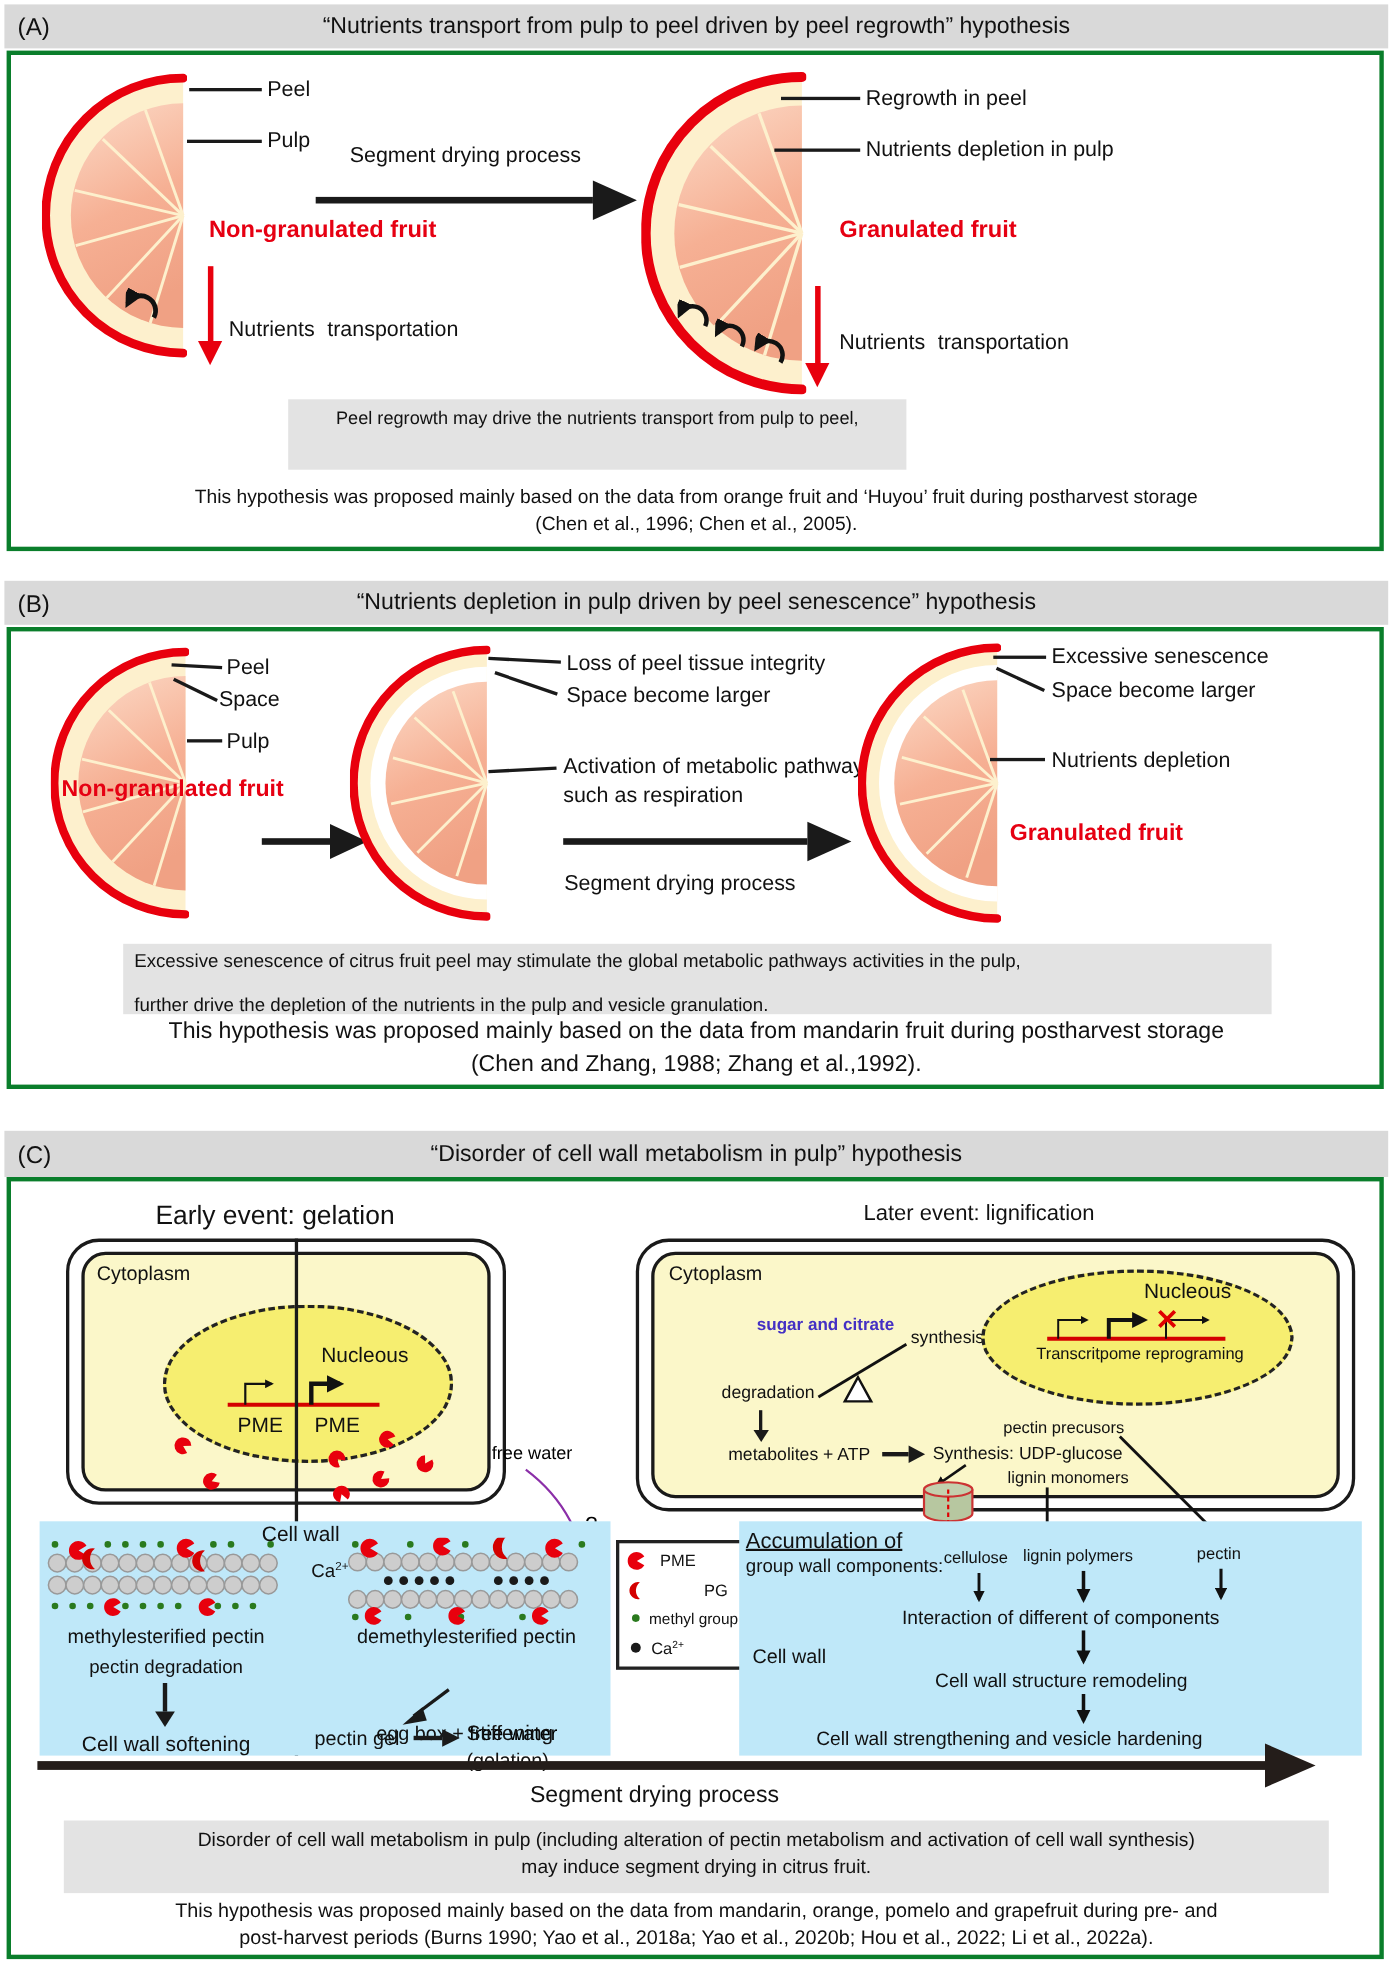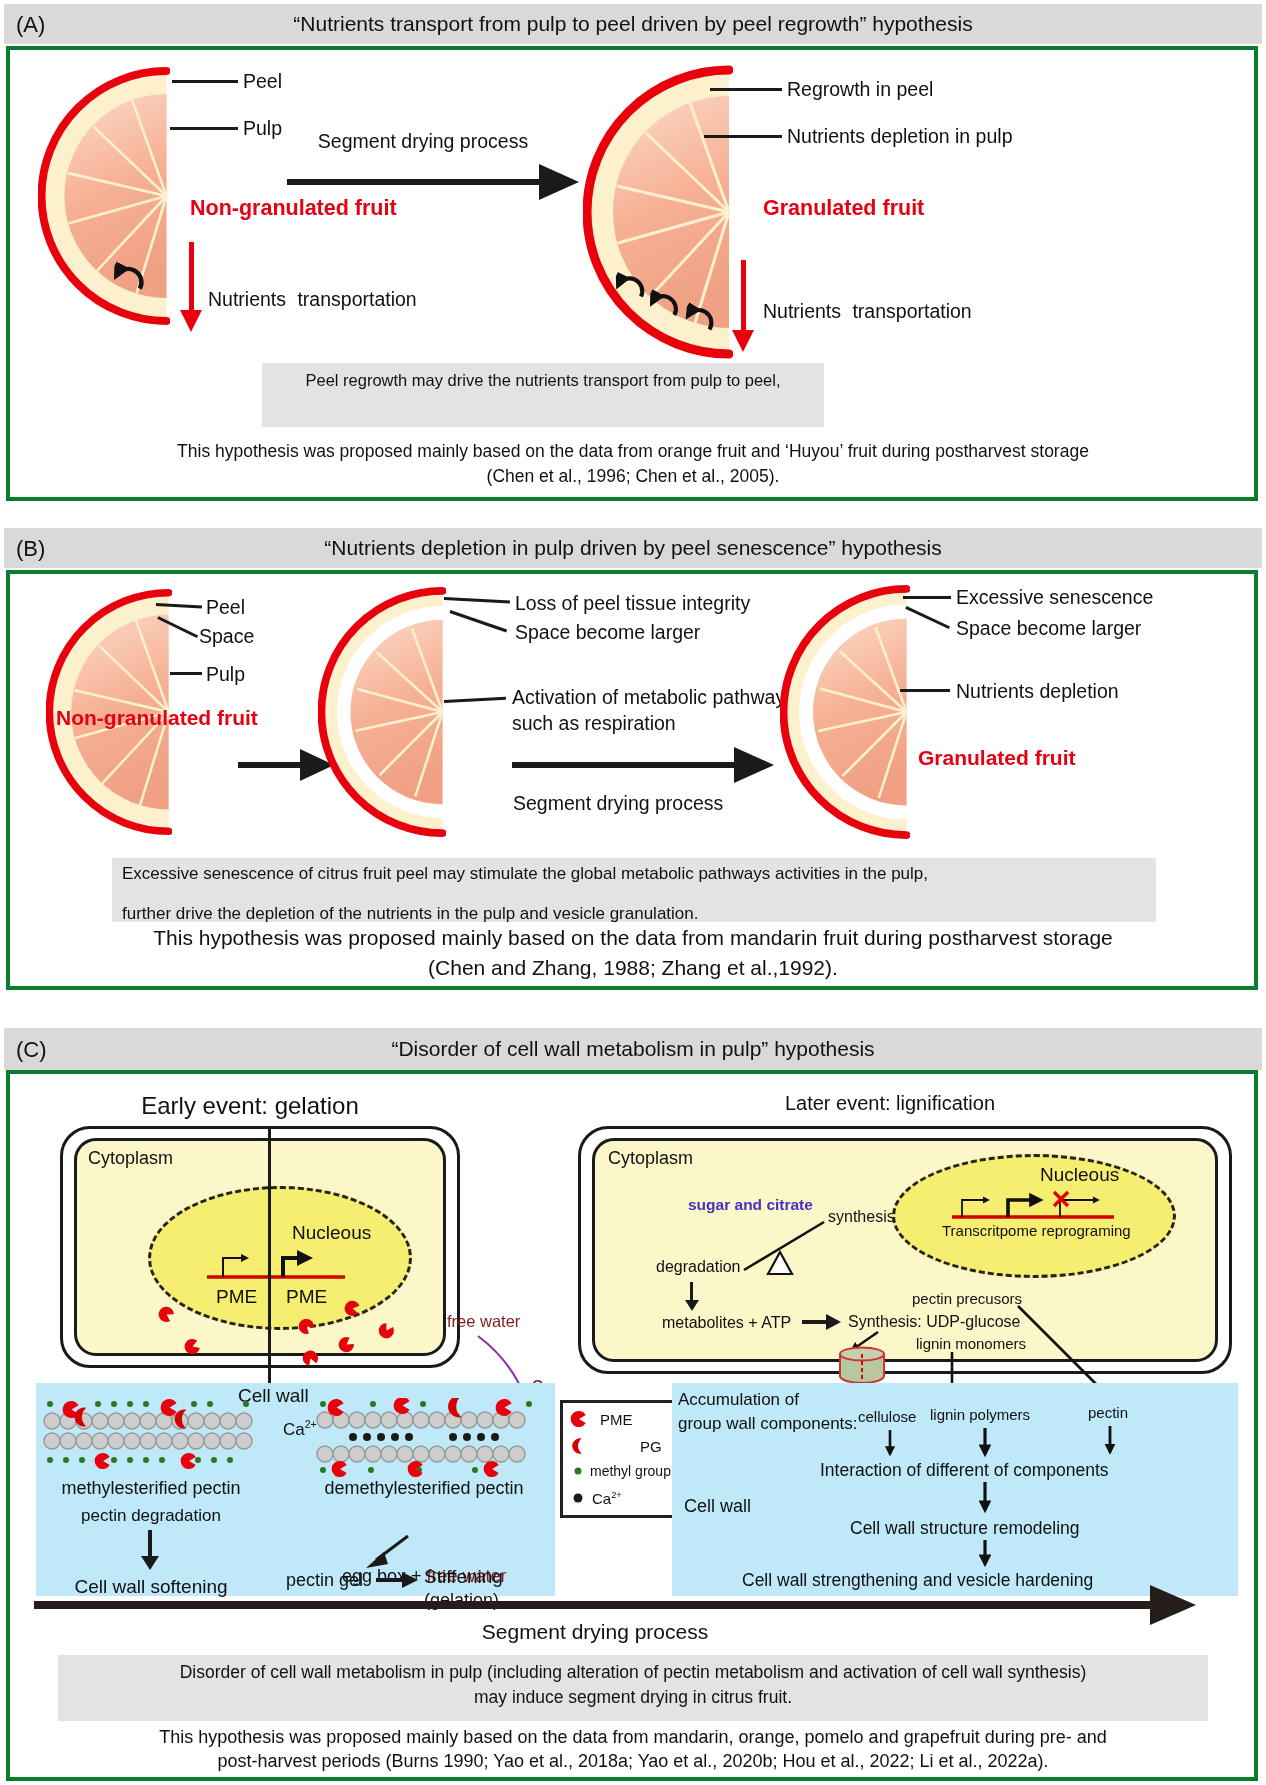--- a/index.html
+++ b/index.html
@@ -11,21 +11,21 @@
   .bar .title{position:absolute;left:0;right:0;top:0;bottom:0;text-align:center;font-size:21px;}
   .bar .tag{position:absolute;left:12px;font-size:22px;}
   .gbox{position:absolute;border:4px solid #0a7e2b;background:#fff;box-sizing:border-box;}
   .redname{color:#e60012;font-weight:bold;font-size:21px;}
   .leader{position:absolute;height:2.5px;background:#1a1a1a;transform-origin:left center;}
   .vshaft{position:absolute;background:#1a1a1a;}
   .summary{position:absolute;background:#e3e3e3;text-align:center;}
   .note{position:absolute;left:0;width:1266px;text-align:center;}
   .wsp{word-spacing:6px;}
   .fruitlabel{font-size:19.5px;}
-  .purple{color:#7f1d1d;}
+  .purple{color:#000000;}
   .bluetxt{color:#4430c4;}
   .redshaft{position:absolute;background:#e8000d;}
   .cellouter{position:absolute;background:#fff;border:3px solid #1a1a1a;border-radius:30px;}
   .cellinner{position:absolute;background:#fbf7c9;border:3px solid #1a1a1a;border-radius:22px;}
   .nucleus{position:absolute;background:#f6ee70;border:3px dashed #222;border-radius:50%;}
   .bluebox{position:absolute;background:#bfe8f9;}
   .legend{position:absolute;background:#fff;border:3px solid #222;box-sizing:border-box;}
   sup{font-size:0.62em;}
 </style>
 </head>
@@ -459,21 +459,21 @@
   <svg class="abs" style="left:836px;top:1344px;" width="52" height="42">
     <path d="M4,10 L4,32 A22,7 0 0 0 48,32 L48,10" fill="#b7c7a0" stroke="#cc3333" stroke-width="2"></path>
     <ellipse cx="26" cy="10" rx="22" ry="6.5" fill="#c3d0ae" stroke="#cc3333" stroke-width="2"></ellipse>
     <line x1="26" y1="10" x2="26" y2="39" stroke="#e00000" stroke-width="2" stroke-dasharray="4,3"></line>
   </svg>
   <svg class="abs" style="left:860px;top:1386px;" width="4" height="22">
     <line x1="2" y1="0" x2="2" y2="22" stroke="#e00000" stroke-width="2" stroke-dasharray="4,3"></line>
   </svg>
 
   <div class="bluebox" style="left:672px;top:1383px;width:566px;height:213px;"></div>
-  <span class="t" style="left:678px;top:1390px;font-size:17px;">Accumulation of</span>
+  <span class="t" style="left:678px;top:1390px;font-size:20px;text-decoration:underline;">Accumulation of</span>
   <span class="t" style="left:678px;top:1414px;font-size:17px;">group wall components:</span>
   <span class="t" style="left:858px;top:1408px;font-size:15px;">cellulose</span>
   <span class="t" style="left:930px;top:1406px;font-size:15px;">lignin polymers</span>
   <span class="t" style="left:1088px;top:1404px;font-size:15px;">pectin</span>
   <svg class="abs" style="left:882px;top:1430px;" width="16" height="32">
     <line x1="8" y1="0" x2="8" y2="24" stroke="#111" stroke-width="2.6" marker-end="url(#mb)"></line>
   </svg>
   <svg class="abs" style="left:976px;top:1428px;" width="18" height="34">
     <line x1="9" y1="0" x2="9" y2="26" stroke="#111" stroke-width="3.2" marker-end="url(#mb)"></line>
   </svg>

